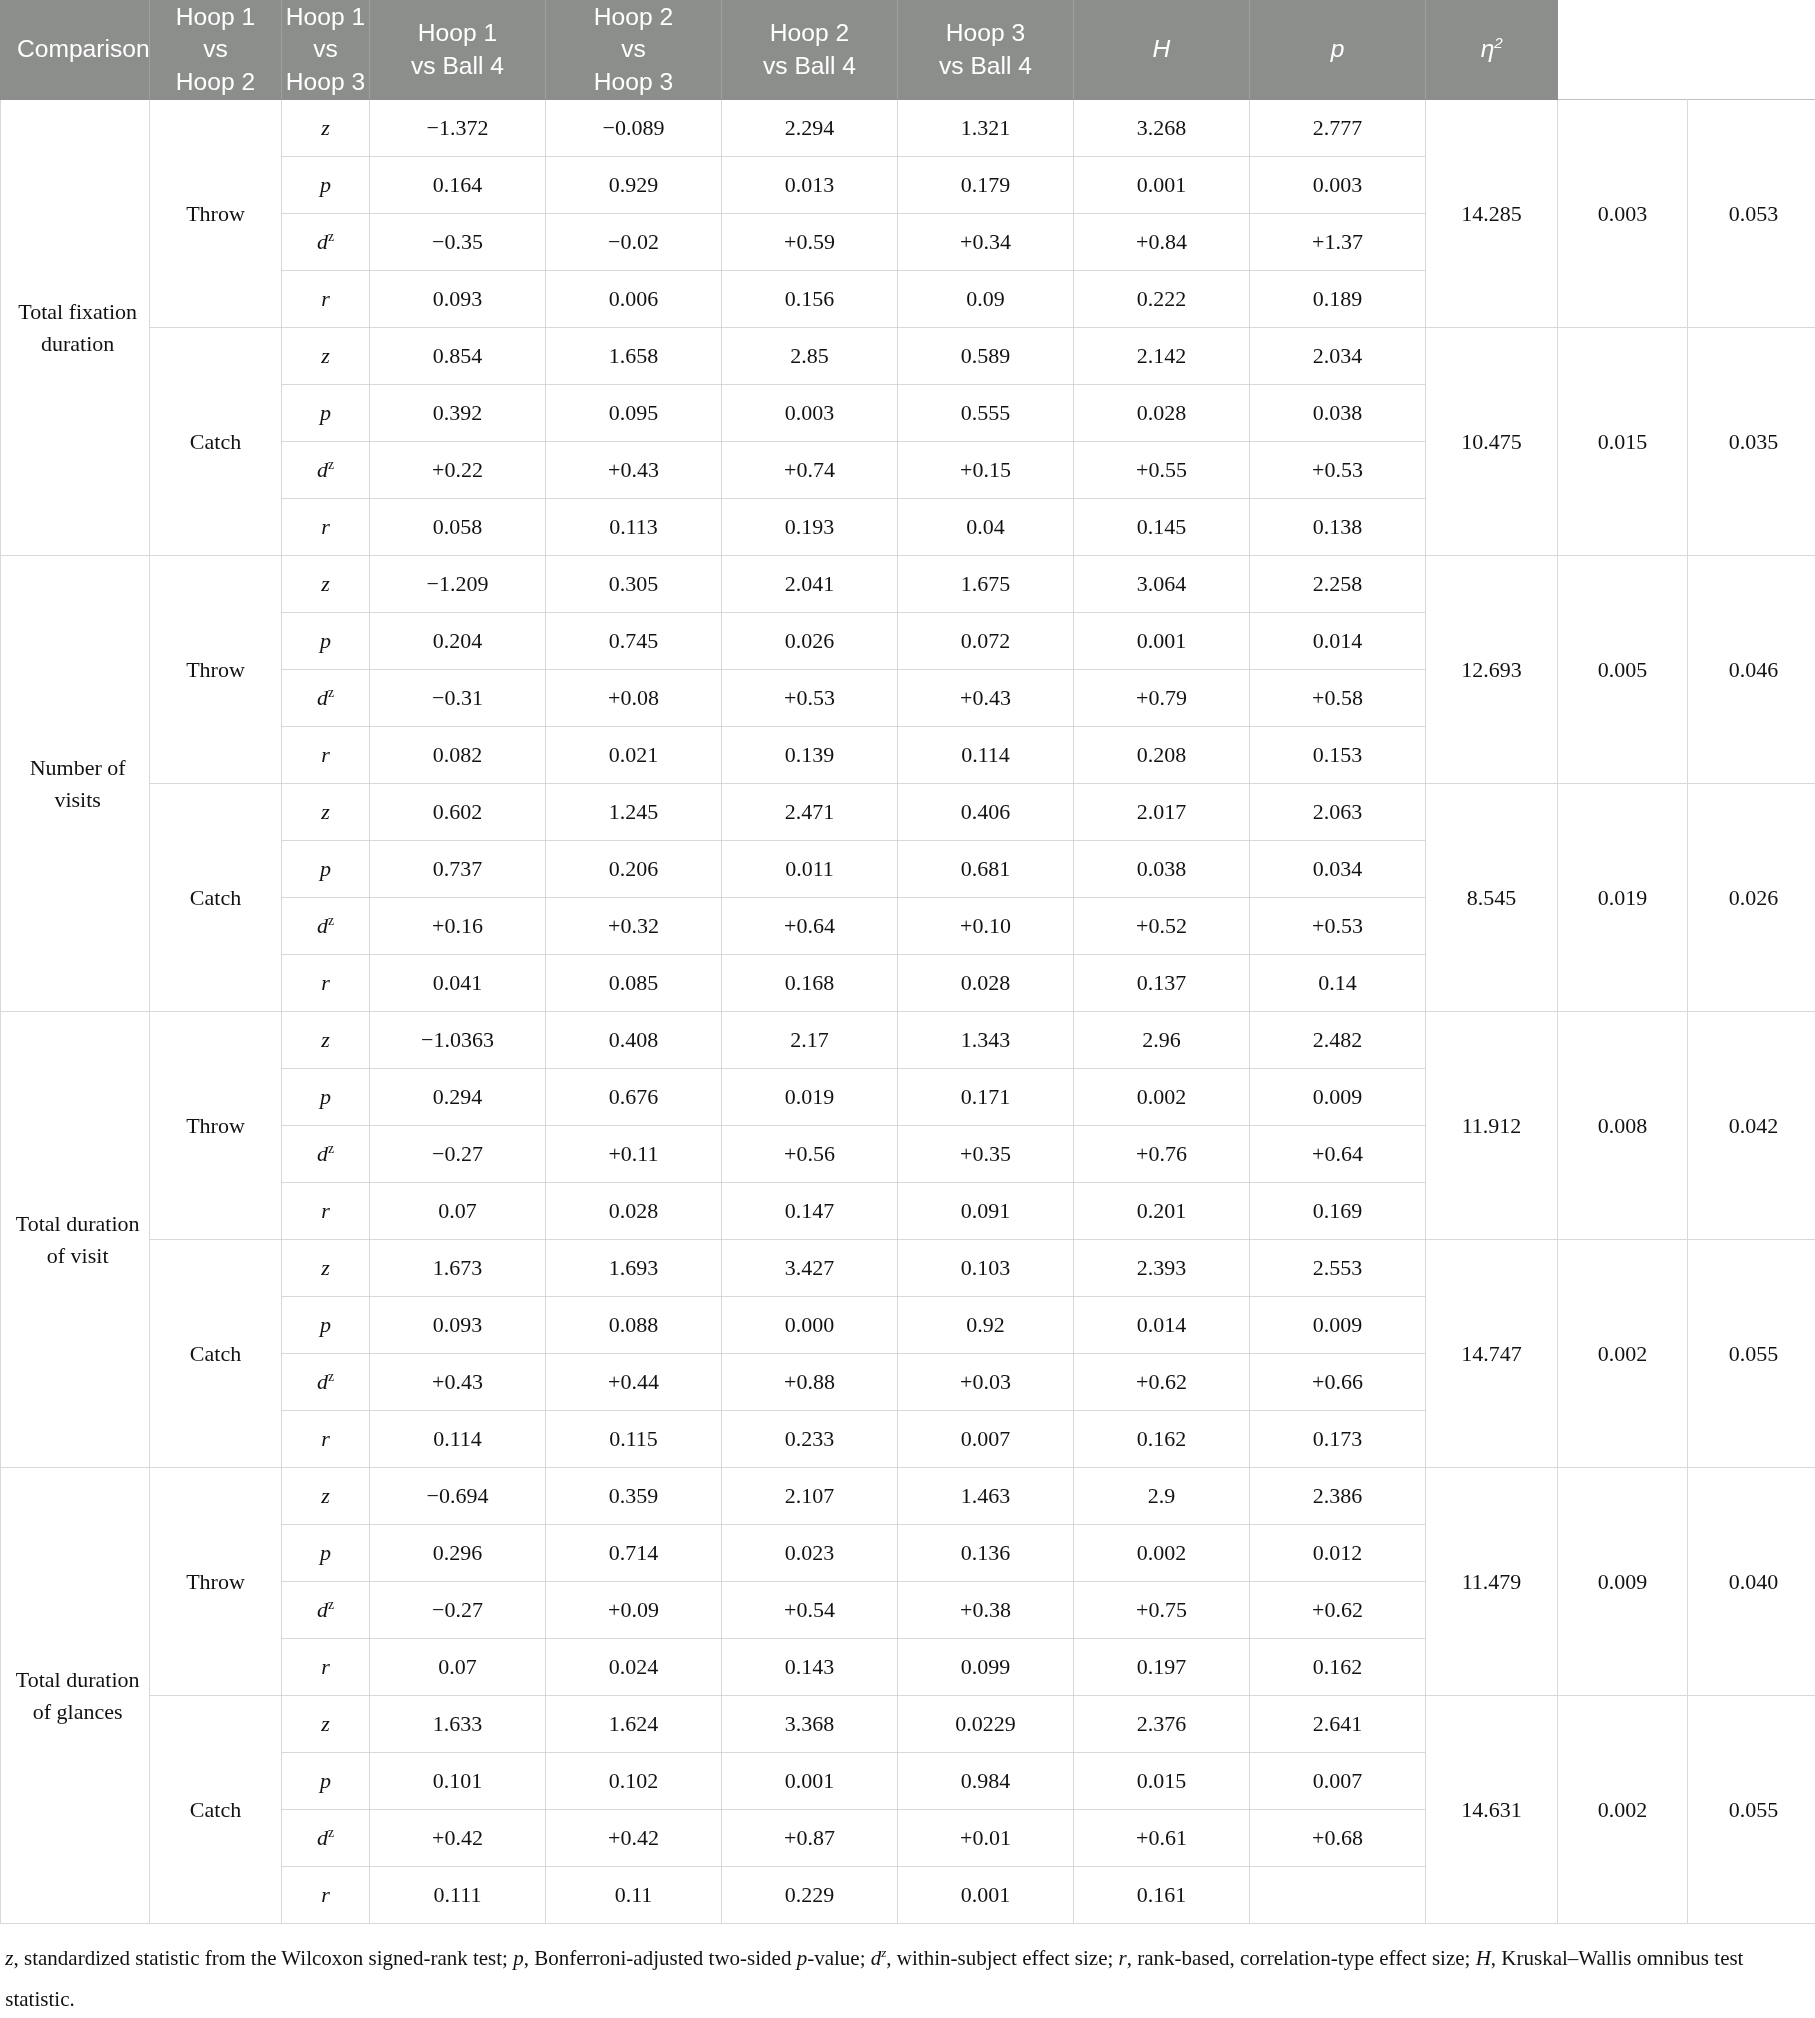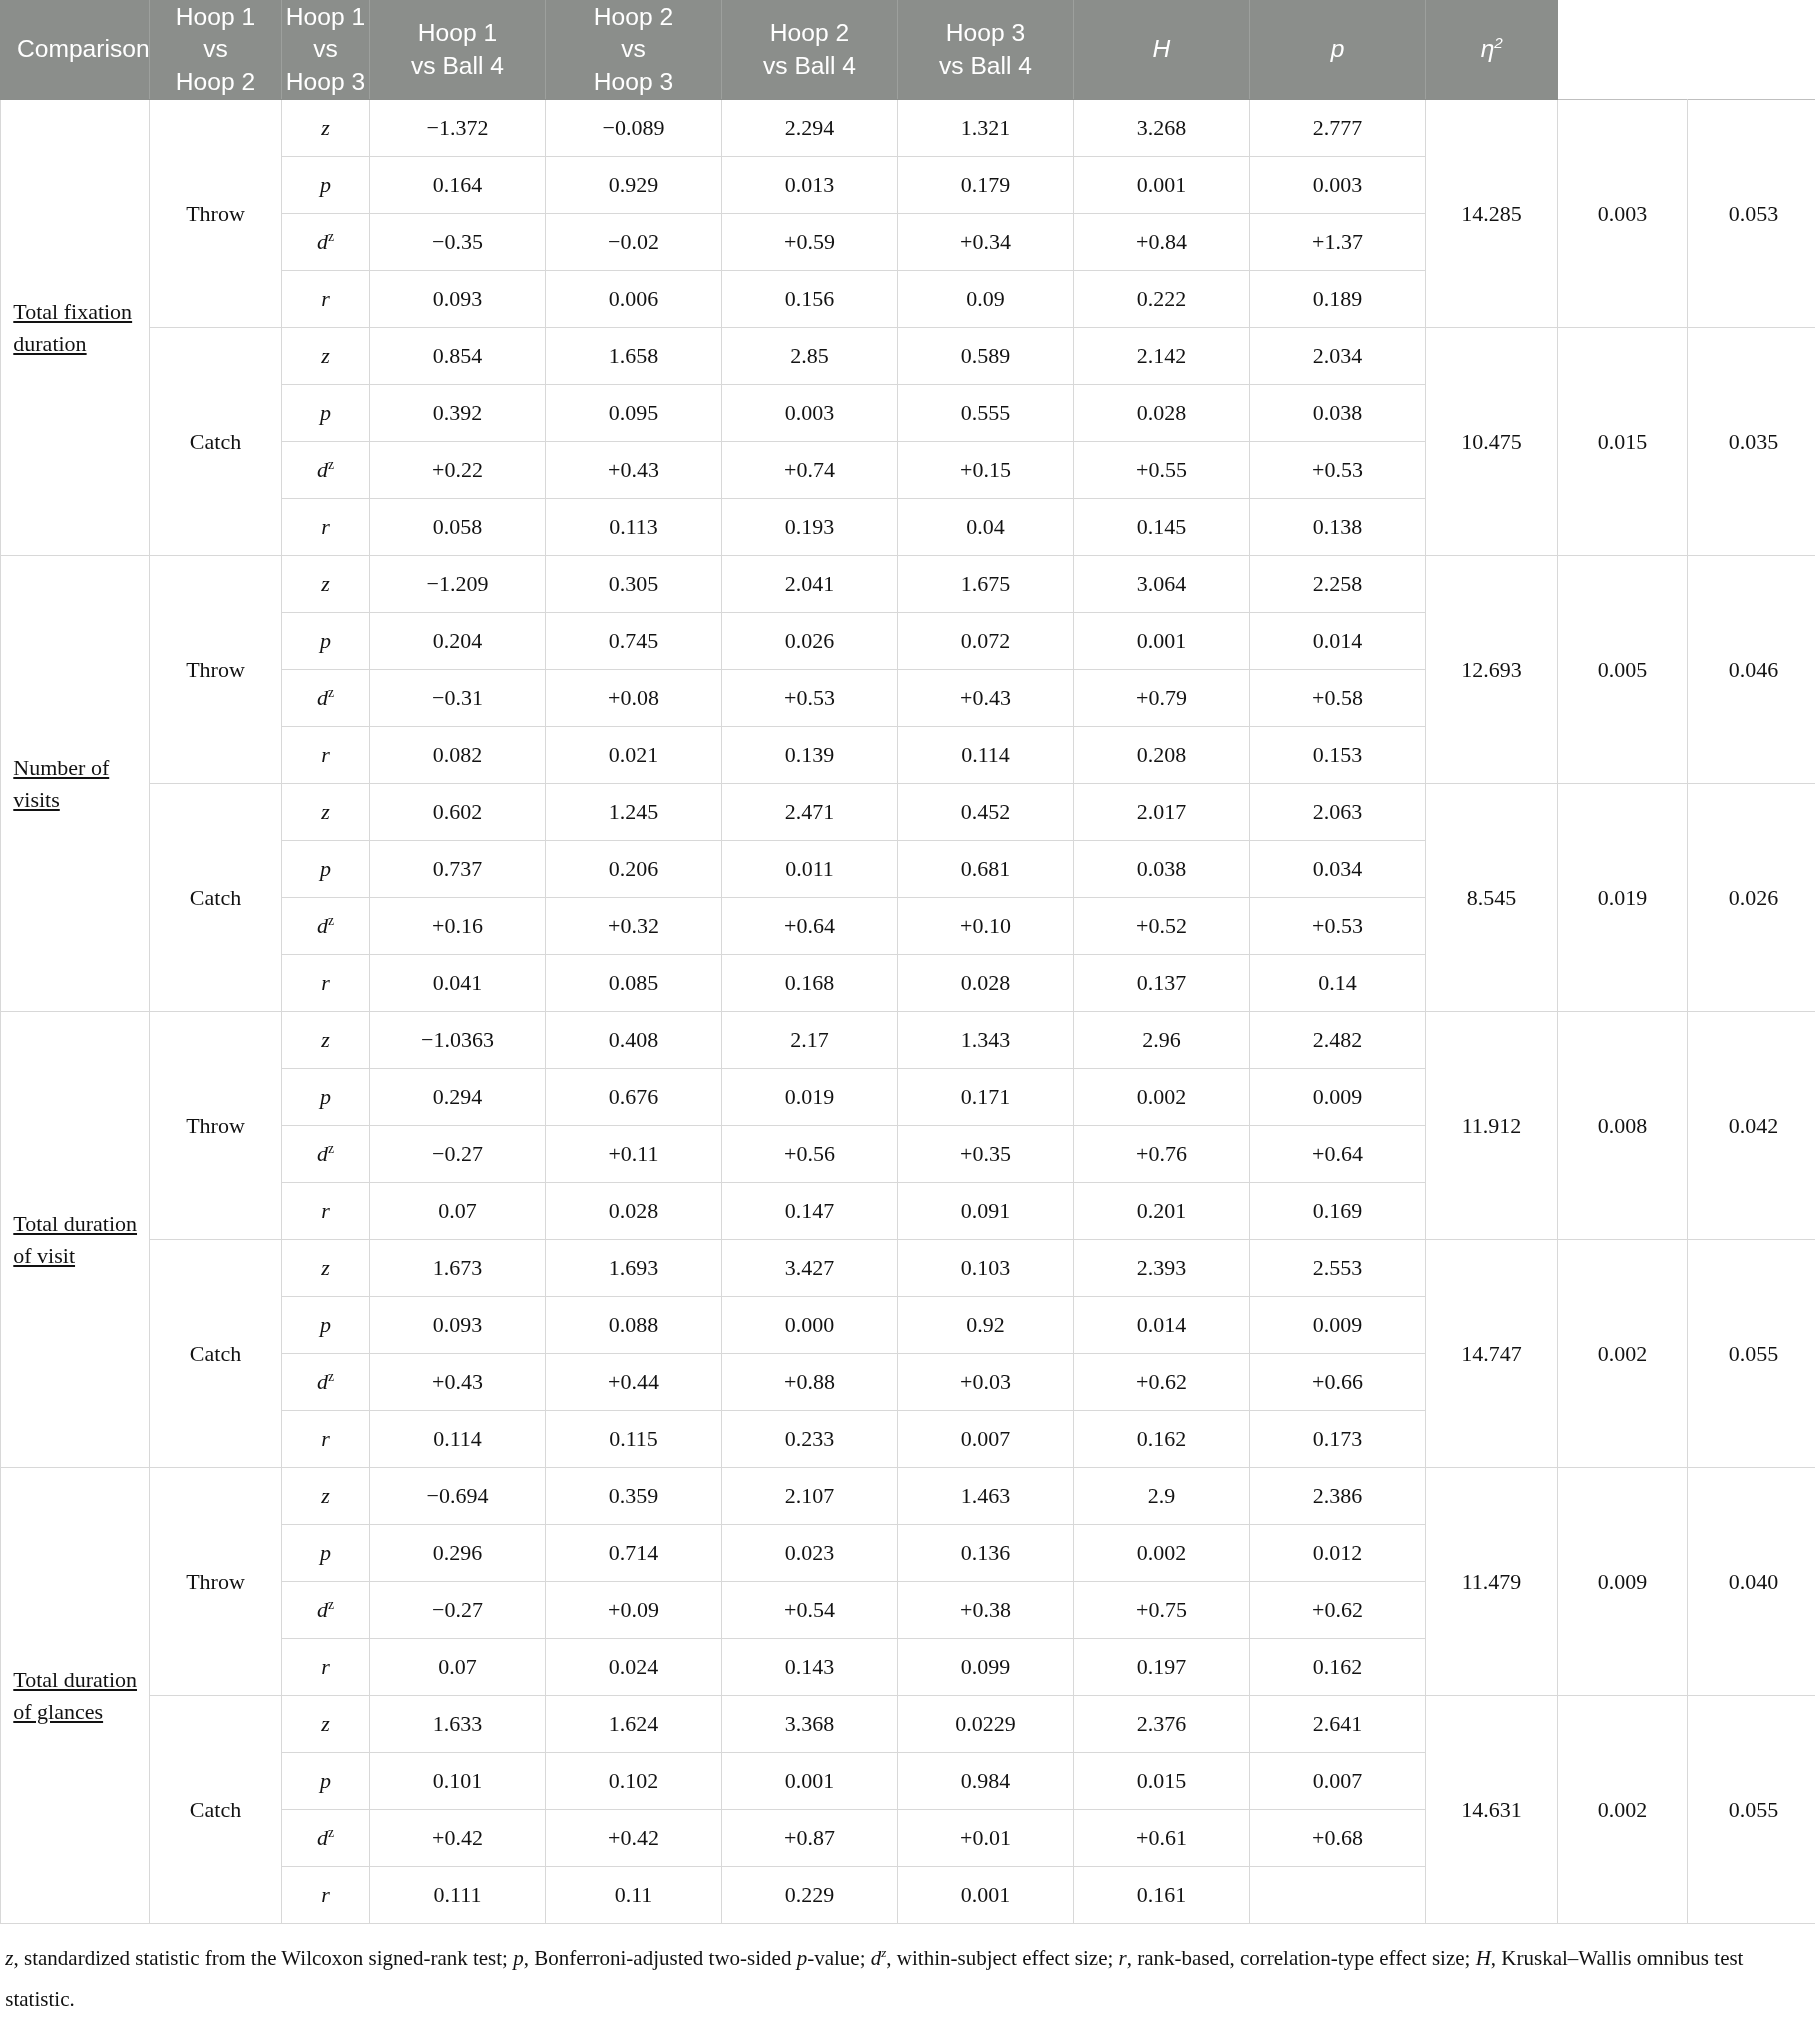--- a/index.html
+++ b/index.html
@@ -20,21 +20,21 @@
     height:91px;vertical-align:middle;text-align:center;
     border-left:0.9px solid #9da09d;border-bottom:0.9px solid #8b8e8b;
   }
   thead th:first-child{border-left:0.9px solid #8b8e8b;text-align:right;padding-left:16px;}
   thead th.th-stat{font-style:italic;}
   thead th sup{font-size:0.62em;}
   tbody td{
     border:0.9px solid #d8d8d8;text-align:center;vertical-align:middle;
     font-size:22px;height:56px;padding:0;
   }
-  td.group-label{text-align:left;padding:0 7px 0 12.3px;line-height:1.45;text-decoration:underline;}
+  td.group-label{text-align:center;padding:0 7px 0 12.3px;line-height:1.45;}
   td.stat-label{font-style:italic;}
   td.stat-label sup{font-size:0.62em;font-style:normal;}
   tr.group-start td{border-top:1.8px solid #bfbfbf;}
   tr.phase-start td{border-top:0.9px solid #c9c9c9;}
   .footnote{
     width:1815px;box-sizing:border-box;
     padding:14px 8.8px 0 5.3px;
     font-size:21px;line-height:1.95;color:#121212;
   }
   .footnote .it{font-style:italic;}
@@ -216,21 +216,21 @@
           <td class="value-cell">0.114</td>
           <td class="value-cell">0.208</td>
           <td class="value-cell">0.153</td>
         </tr>
         <tr class="phase-start">
           <td class="phase-label" rowspan="4">Catch</td>
           <td class="stat-label">z</td>
           <td class="value-cell">0.602</td>
           <td class="value-cell">1.245</td>
           <td class="value-cell">2.471</td>
-          <td class="value-cell">0.452</td>
+          <td class="value-cell">0.406</td>
           <td class="value-cell">2.017</td>
           <td class="value-cell">2.063</td>
           <td class="omni" rowspan="4">8.545</td>
           <td class="omni" rowspan="4">0.019</td>
           <td class="omni" rowspan="4">0.026</td>
         </tr>
         <tr>
           <td class="stat-label">p</td>
           <td class="value-cell">0.737</td>
           <td class="value-cell">0.206</td>

